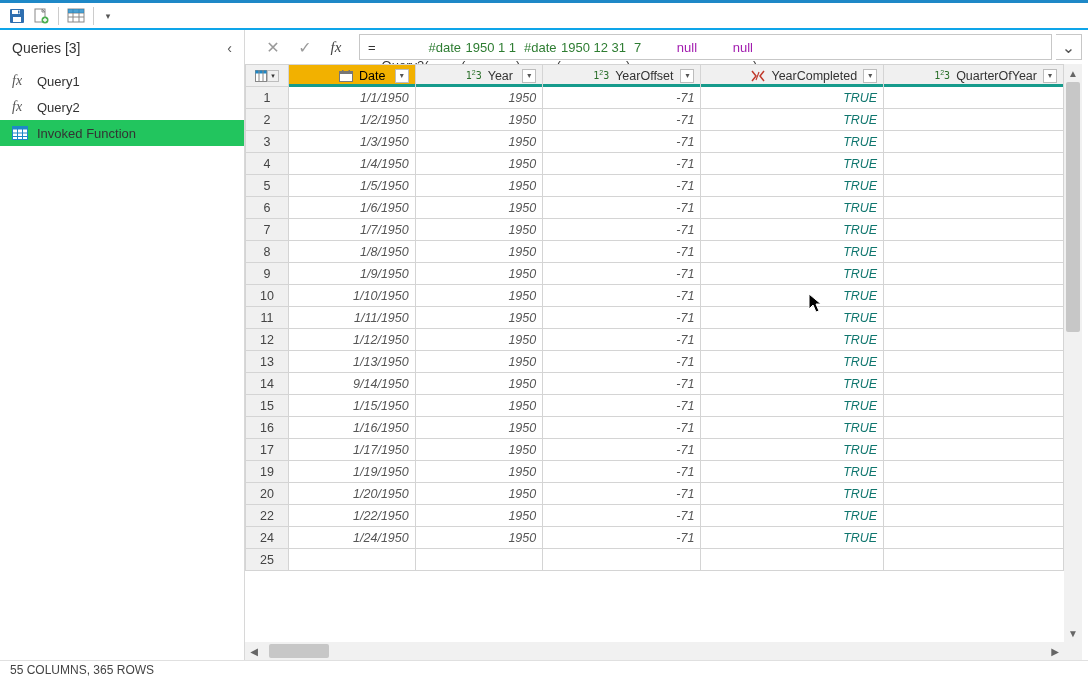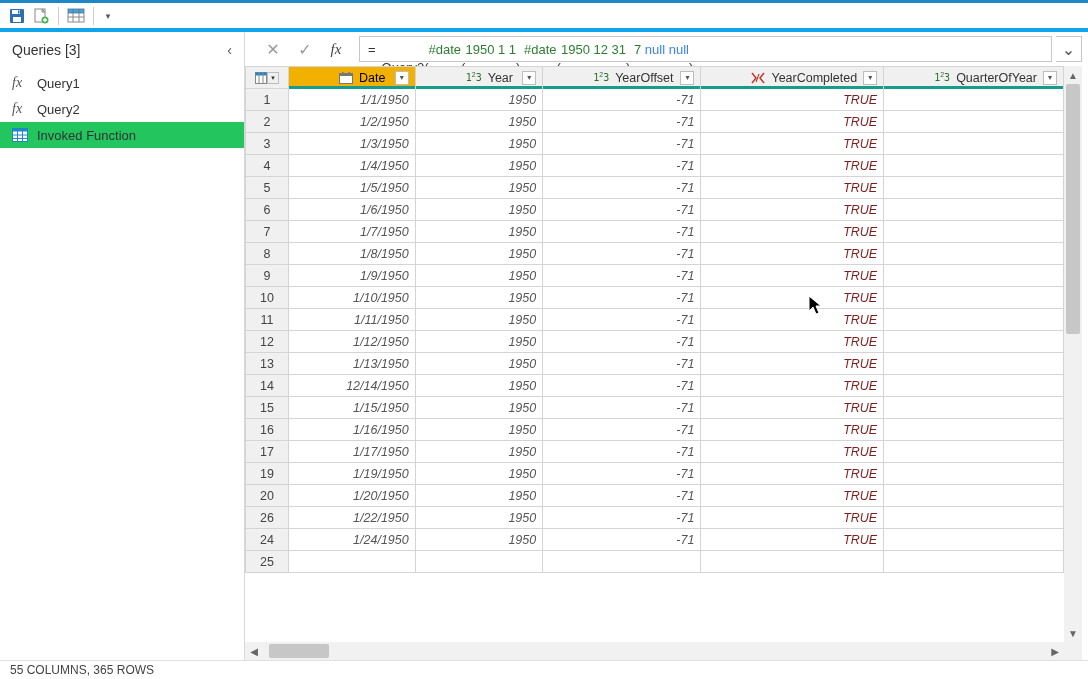--- a/index.html
+++ b/index.html
@@ -7,21 +7,21 @@
 
 .qat {
   height: 28px; display: flex; align-items: center; padding: 0 6px; gap: 2px;
   border-top: 3px solid #1e88c7; background: #fff;
 }
 .qat .qbtn { width: 22px; height: 20px; display:flex; align-items:center; justify-content:center; }
 .qat .qbtn svg { display:block; }
 .qat .sep { width:1px; height:18px; background:#ccc; margin:0 4px; }
 .qat .qmore { width:16px; text-align:center; color:#555; font-size:9px; }
 
-.body-area { display:flex; height: 632px; border-top:4px solid #0ea5e9; }
+.body-area { display:flex; height: 632px; border-top:2px solid #0ea5e9; }
 
 
 .queries-pane { width: 245px; border-right:1px solid #d8d8d8; display:flex; flex-direction:column; background:#fff; }
 .qp-header { height:36px; display:flex; align-items:center; justify-content:space-between; padding:0 12px; color:#333; font-size:14px; }
 .qp-header .chev { font-size:14px; color:#555; }
 .qp-list { padding:2px 0; }
 .qp-item { height:26px; display:flex; align-items:center; gap:9px; padding:0 12px; font-size:13px; color:#333; cursor:default; }
 .qp-item.selected { background:#22c55e; }
 .fx-ico { font-family: "Times New Roman", serif; font-style: italic; font-size:14px; color:#555; width:16px; }
 .tbl-ico { width:16px; height:14px; }
@@ -30,21 +30,21 @@
 .main-area { flex:1; display:flex; flex-direction:column; position:relative; }
 
 .formula-row { height:34px; display:flex; align-items:center; padding:4px 6px 4px 14px; gap:4px; }
 .fbtn { width:28px; height:26px; display:flex; align-items:center; justify-content:center; color:#9a9a9a; font-size:16px; }
 .fx-lbl { font-family:"Times New Roman",serif; font-style:italic; font-size:15px; color:#444; width:26px; text-align:center; margin-right:6px; }
 .formula-input { flex:1; height:26px; border:1px solid #c7c7c7; padding:0 8px; display:flex; align-items:center; font-family: Consolas, monospace; font-size:13px; }
 .formula-input .tok-eq { color:#333; margin-right:6px; }
 .formula-input .tok-fn { color:#333;margin-top:36px; }
 .formula-input .tok-kw { color:#2e7d32; }
 .formula-input .tok-num { color:#2e7d32; }
-.formula-input .tok-null { color:#3b82f6; }
+.formula-input .tok-null { color:#a21caf;margin-left:32px; }
 .formula-expand { width:26px; height:26px; border:1px solid #c7c7c7; border-left:none; display:flex; align-items:center; justify-content:center; color:#555; }
 
 
 .grid-wrap { flex:1; position:relative; overflow:hidden; margin:0 6px 0 0; }
 .grid-scroll { position:absolute; top:0; left:0; right:18px; bottom:18px; overflow:hidden; }
 table.grid { border-collapse:collapse; table-layout:fixed; }
 table.grid th, table.grid td { border:1px solid #d4d4d4; font-size:12.5px; height:22px; padding:0 6px; white-space:nowrap; }
 table.grid th { background:#f0f0f0; font-weight:normal; color:#333; position:relative; }
 col.c-idx { width:30px; }
 col.c-date { width:170px; }
@@ -56,21 +56,21 @@
 th.hdr .hdr-left { display:flex; align-items:center; gap:6px;padding-left:44px; }
 th.hdr .drop { width:14px; height:14px; border:1px solid #bdbdbd; display:flex; align-items:center; justify-content:center; font-size:8px; color:#555; background:#fff; }
 th.hdr.selected { background:#f2b100; color:#000; }
 th.hdr .bar { position:absolute; left:0; right:0; bottom:-1px; height:3px; background:#169b8c; }
 th.corner { padding:0; }
 th.corner .corner-inner { display:flex; align-items:center; justify-content:space-between; padding:0 3px; height:100%; }
 th.corner .drop { width:12px; height:12px; border:1px solid #bdbdbd; font-size:7px; display:flex; align-items:center; justify-content:center; }
 td.idx { background:#f0f0f0; text-align:center; color:#444; }
 td.date { text-align:right; font-style:italic; color:#555; padding-right:10px; }
 td.num { text-align:right; font-style:italic; color:#555; padding-right:10px; }
-td.bool { text-align:right; font-style:italic; color:#7f1d1d; padding-right:10px; }
+td.bool { text-align:right; font-style:italic; color:#0f766e; padding-right:10px; }
 
 
 .vscroll { position:absolute; top:0; right:0; bottom:18px; width:18px; background:#f1f1f1; display:flex; flex-direction:column; }
 .vscroll .arrow { height:18px; display:flex; align-items:center; justify-content:center; color:#666; font-size:10px; }
 .vscroll .track { flex:1; position:relative; }
 .vscroll .thumb { position:absolute; left:2px; right:2px; top:0; height:250px; background:#c7c7c7; border-radius:2px; }
 .hscroll { position:absolute; left:0; right:18px; bottom:0; height:18px; background:#f1f1f1; display:flex; }
 .hscroll .arrow { width:18px; display:flex; align-items:center; justify-content:center; color:#666; font-size:10px; }
 .hscroll .track { flex:1; position:relative; }
 .hscroll .thumb { position:absolute; top:2px; bottom:2px; left:6px; width:60px; background:#c7c7c7; border-radius:2px; }
@@ -368,21 +368,21 @@
               <tr>
                 <td class="idx">13</td>
                 <td class="date">1/13/1950</td>
                 <td class="num">1950</td>
                 <td class="num">-71</td>
                 <td class="bool">TRUE</td>
                 <td class="num"></td>
               </tr>
               <tr>
                 <td class="idx">14</td>
-                <td class="date">12/14/1950</td>
+                <td class="date">9/14/1950</td>
                 <td class="num">1950</td>
                 <td class="num">-71</td>
                 <td class="bool">TRUE</td>
                 <td class="num"></td>
               </tr>
               <tr>
                 <td class="idx">15</td>
                 <td class="date">1/15/1950</td>
                 <td class="num">1950</td>
                 <td class="num">-71</td>
@@ -415,21 +415,21 @@
               </tr>
               <tr>
                 <td class="idx">20</td>
                 <td class="date">1/20/1950</td>
                 <td class="num">1950</td>
                 <td class="num">-71</td>
                 <td class="bool">TRUE</td>
                 <td class="num"></td>
               </tr>
               <tr>
-                <td class="idx">26</td>
+                <td class="idx">22</td>
                 <td class="date">1/22/1950</td>
                 <td class="num">1950</td>
                 <td class="num">-71</td>
                 <td class="bool">TRUE</td>
                 <td class="num"></td>
               </tr>
               <tr>
                 <td class="idx">24</td>
                 <td class="date">1/24/1950</td>
                 <td class="num">1950</td>

